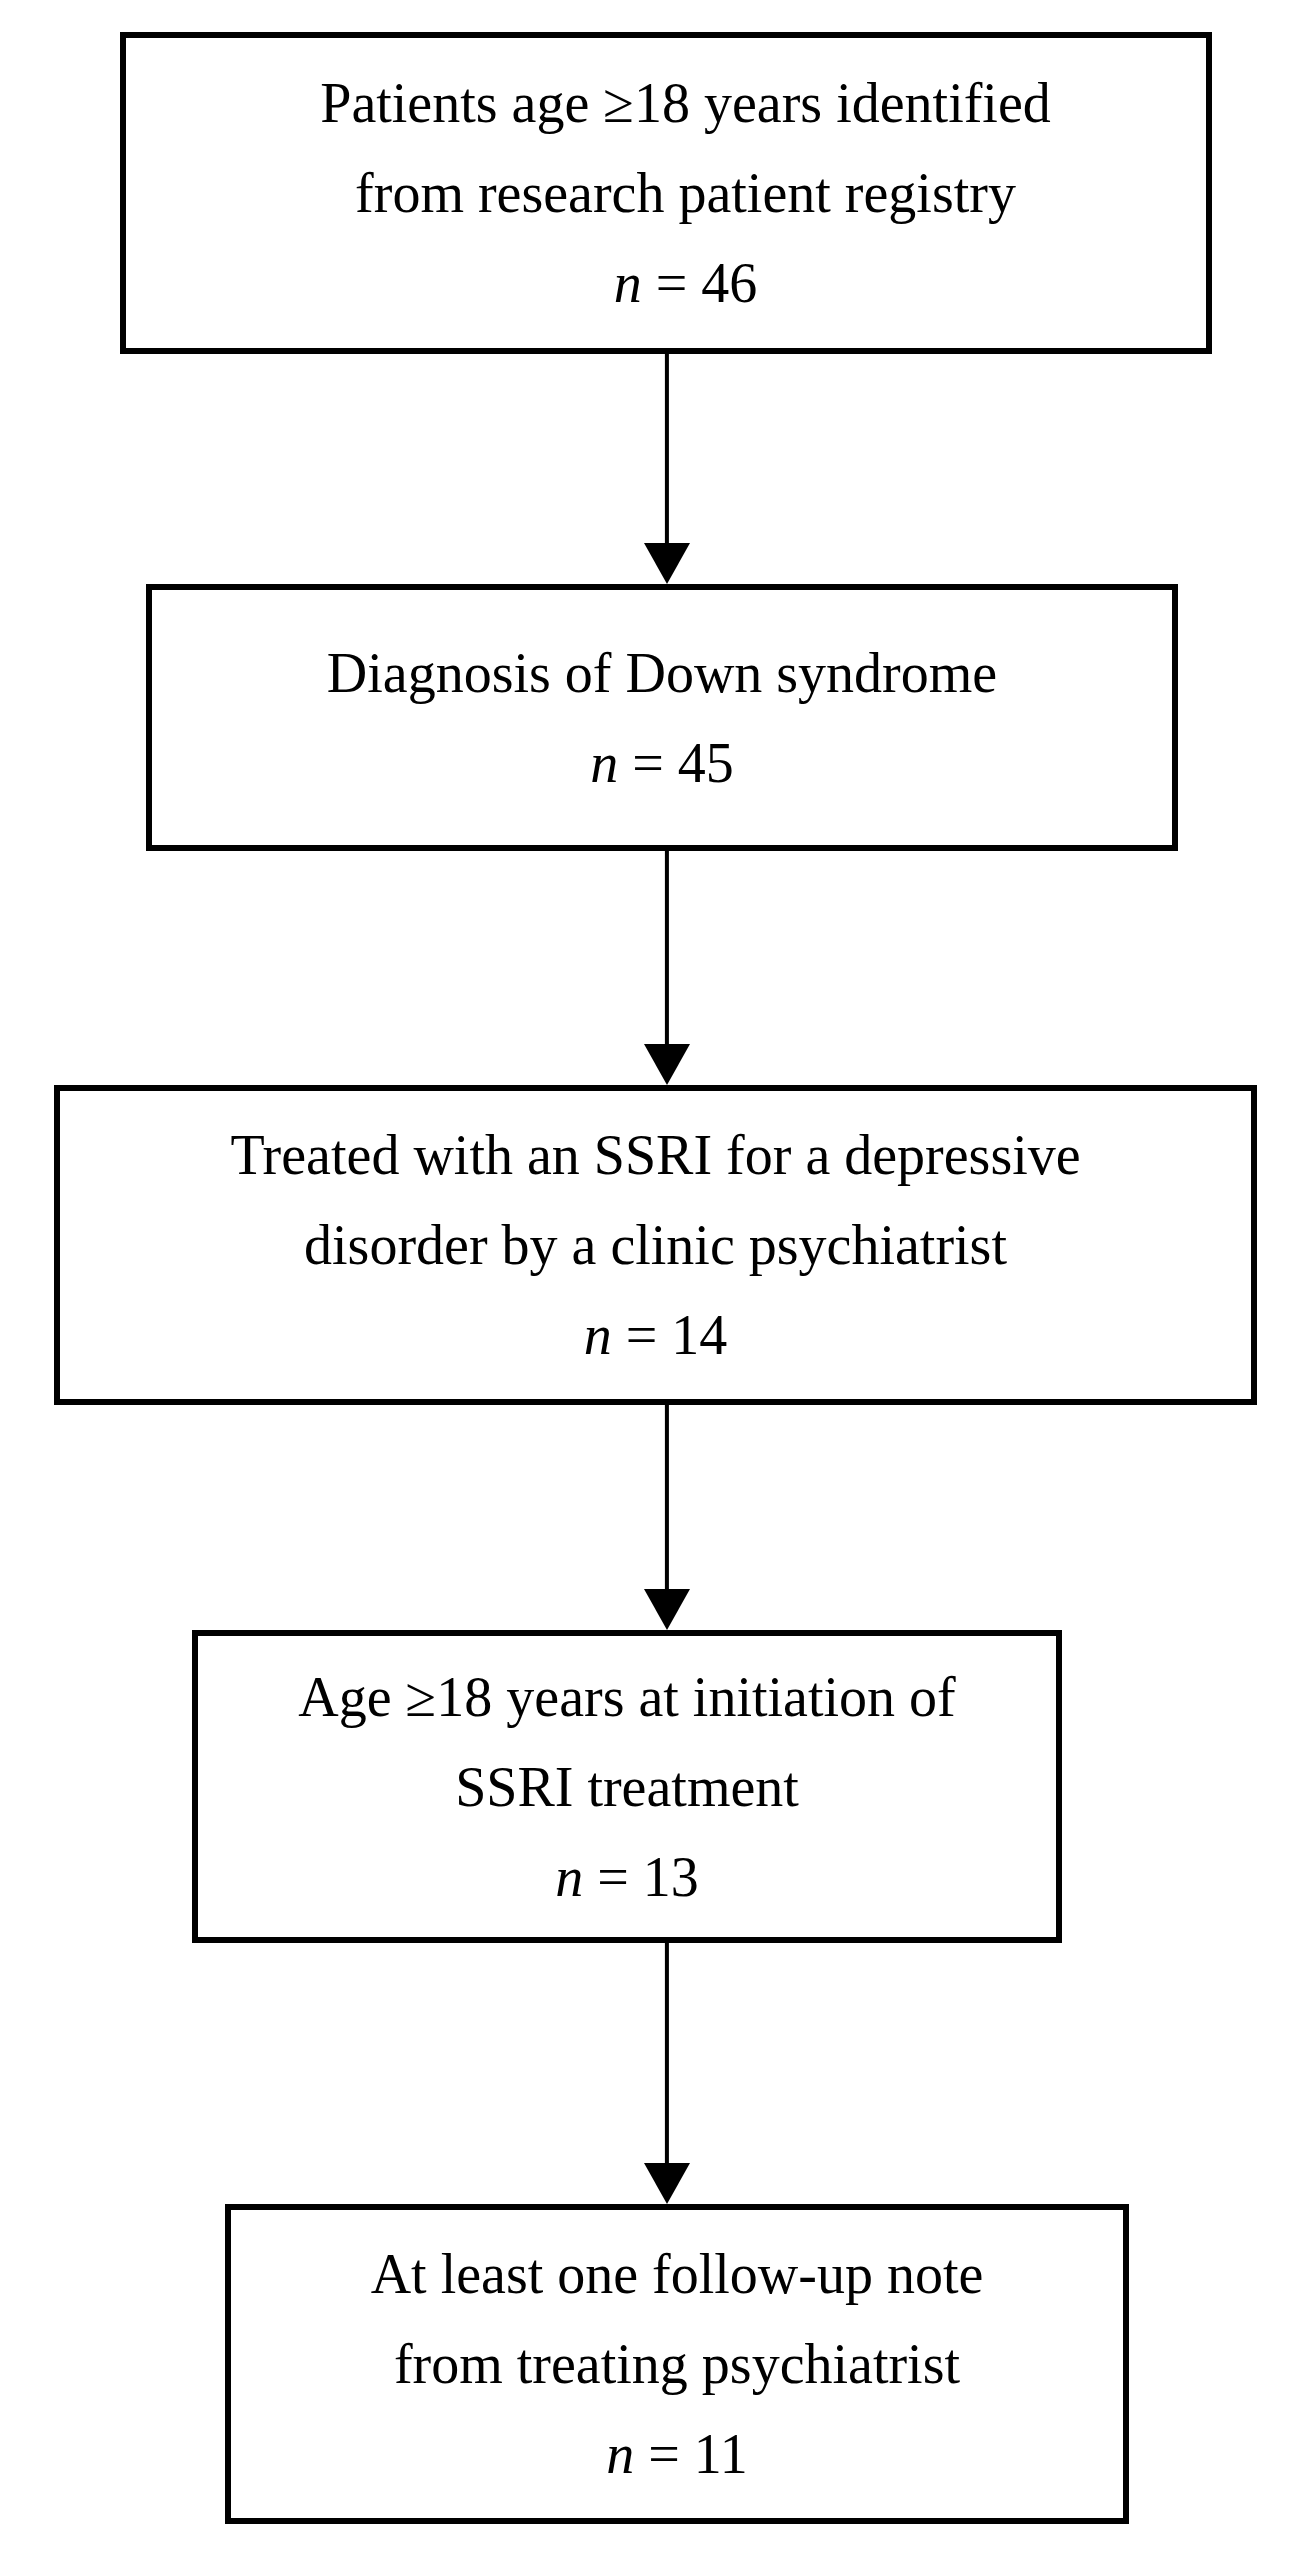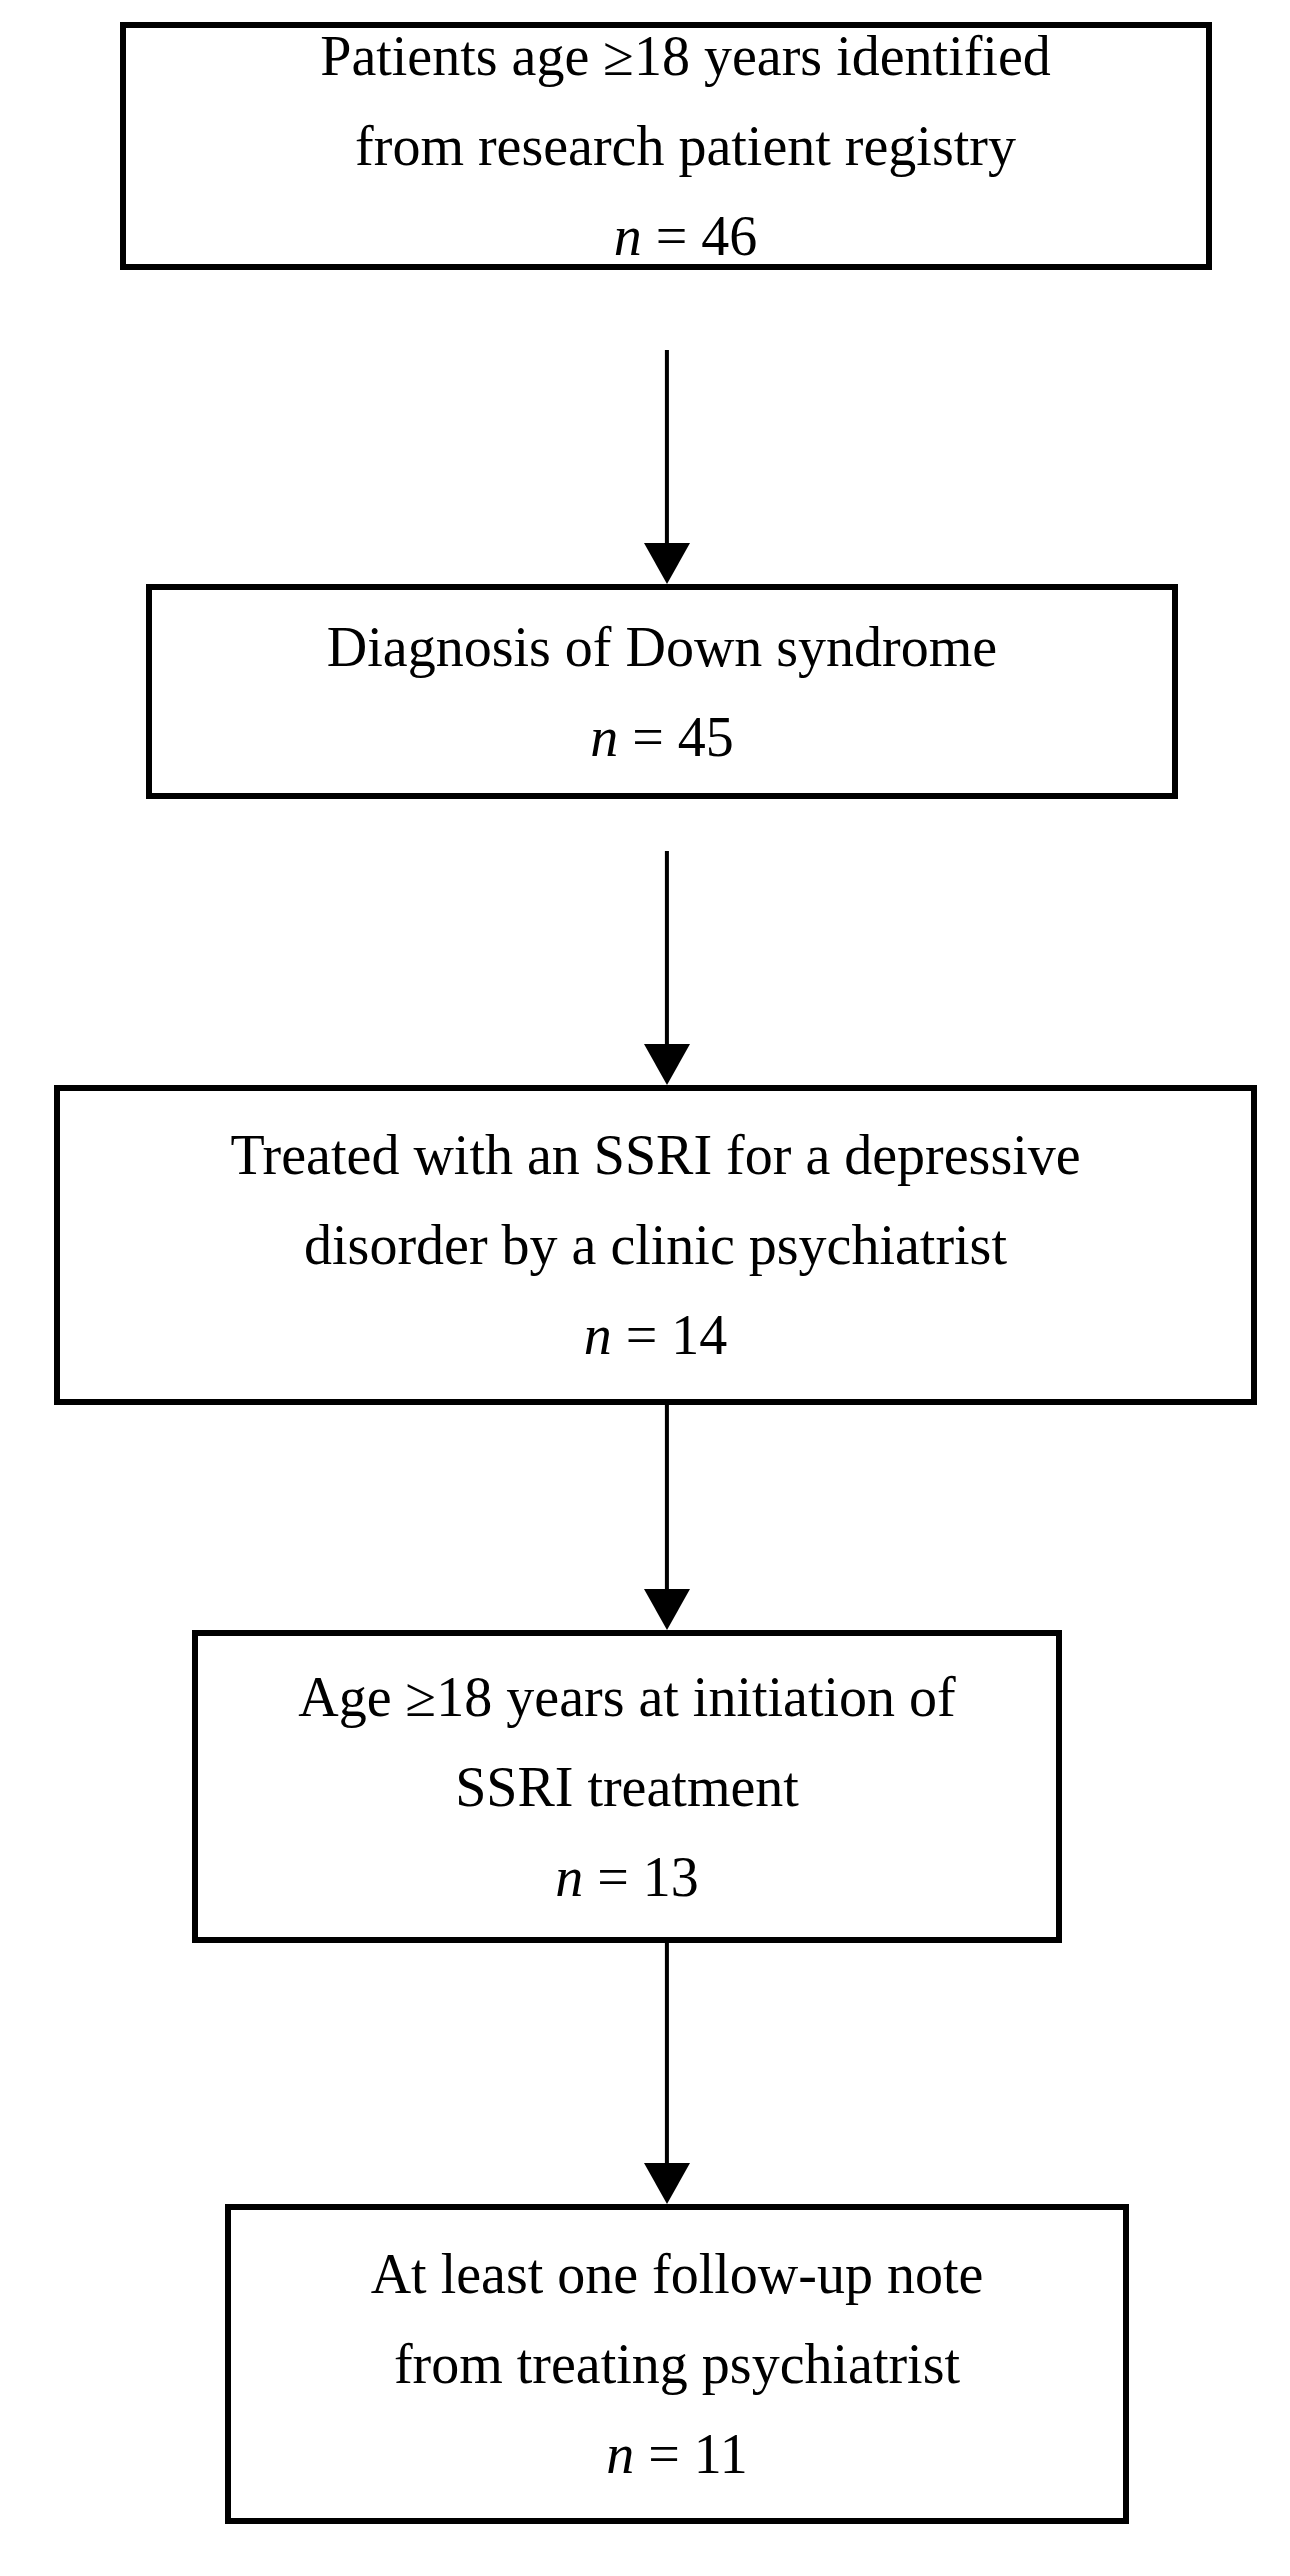--- a/index.html
+++ b/index.html
@@ -28,22 +28,22 @@
   }
   .box-text {
     text-align: center;
     font-size: 56px;
     line-height: 90px;
     color: #000000;
     width: 100%;
   }
   .n-var { font-style: italic; }
   
-  #box-1 { left: 120px;  top: 22px;   width: 1092px; height: 248px; padding-left: 39px; }
-  #box-2 { left: 146px;  top: 584px;  width: 1032px; height: 215px; }
+  #box-1 { left: 120px;  top: 32px;   width: 1092px; height: 322px; padding-left: 39px; }
+  #box-2 { left: 146px;  top: 584px;  width: 1032px; height: 267px; }
   #box-3 { left: 54px;   top: 1085px; width: 1203px; height: 320px; align-items: center; }
   #box-4 { left: 192px;  top: 1630px; width: 870px; height: 313px; }
   #box-5 { left: 225px;  top: 2204px; width: 904px; height: 320px; }
   
   .flow-arrow {
     position: absolute;
     width: 51px;
     left: 641px;
   }
   .arrow-line {

